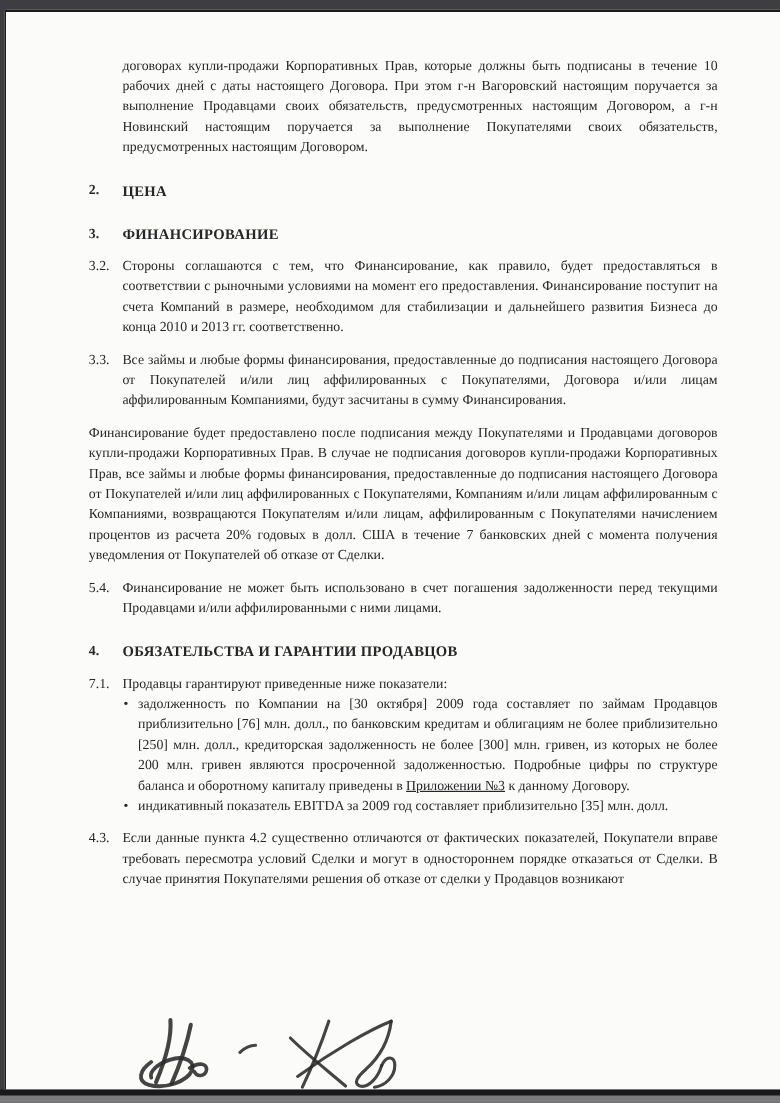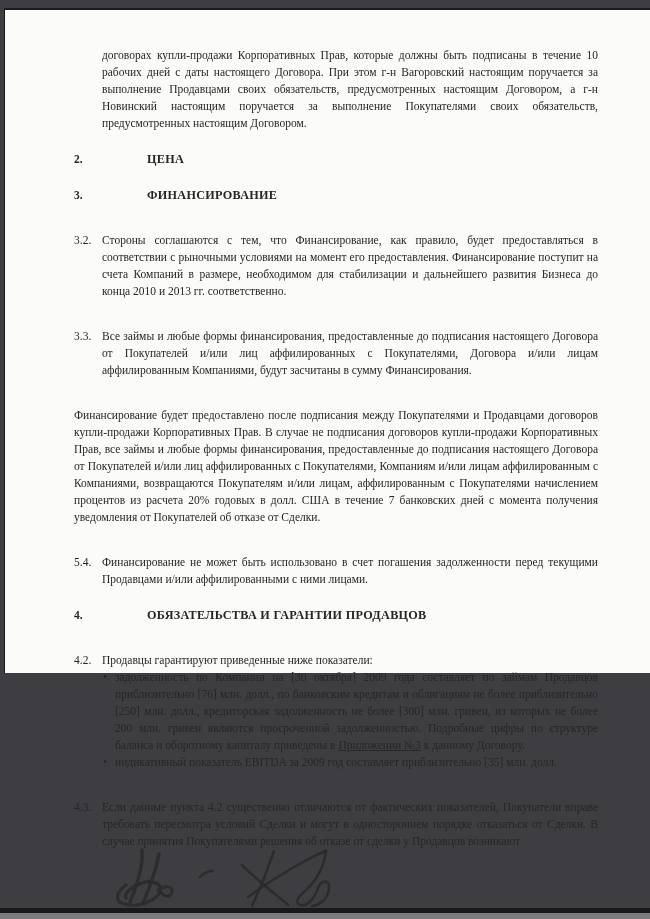--- a/index.html
+++ b/index.html
@@ -6,21 +6,21 @@
   body {
     width: 650px; height: 919px;
     background: #3e3e42;
     position: relative;
     overflow: hidden;
     font-family: "Liberation Serif", serif;
   }
   .page {
     position: absolute;
     left: 4px; top: 8px;
-    width: 646px; height: 665px;
+    width: 646px; height: 900px;
     background: #fbfbfa;
     border-top: 2px solid #1b1b1d;
     border-left: 1px solid #1b1b1d;
     box-sizing: border-box;
   }
   .content {
     position: absolute;
     left: 69px; top: 37px; right: 52px;
     color: #262626;
     font-size: 11.5px;
@@ -31,23 +31,22 @@
   .num {
     flex: none; width: 28px;
     text-align: left;
   }
   .num.bold { font-weight: bold; }
   .body { flex: 1; min-width: 0; }
   .heading {
     font-weight: bold;
     font-size: 12.2px;
     letter-spacing: 0.3px;
-    margin-left: 45px;
   }
-  .gap-para   { margin-top: 28px; }
+  .gap-para   { margin-top: 10px; }
   .gap-section{ margin-top: 19px; }
   .u { text-decoration: underline; }
   .b { font-weight: bold; }
   .bullet-row { display: flex; }
   .bullet-marker { flex: none; width: 12px; padding-left: 1px; }
   .bullet-text { flex: 1; min-width: 0; }
   .signatures {
     position: absolute;
     left: 112px; top: 845px;
     width: 250px; height: 70px;
@@ -111,21 +110,21 @@
       <div class="body">Финансирование не может быть использовано в счет погашения задолженности перед текущими Продавцами и/или аффилированными с ними лицами.</div>
     </div>
 
     <div class="row gap-section">
       <div class="num bold">4.</div>
       <div class="body heading">ОБЯЗАТЕЛЬСТВА И ГАРАНТИИ ПРОДАВЦОВ</div>
     </div>
 
 
     <div class="row gap-para">
-      <div class="num">4.2.</div>
+      <div class="num">7.1.</div>
       <div class="body">
         <div>Продавцы гарантируют приведенные ниже показатели:</div>
         <div class="bullet-row">
           <div class="bullet-marker">•</div>
           <div class="bullet-text"><span>задолженность по Компании на [30 октября] 2009 года составляет по займам Продавцов приблизительно [76] млн. долл., по банковским кредитам и облигациям не более приблизительно [250] млн. долл., кредиторская задолженность не более [300] млн. гривен, из которых не более 200 млн. гривен являются просроченной задолженностью. Подробные цифры по структуре баланса и оборотному капиталу приведены в </span><span class="u">Приложении №3</span><span> к данному Договору.</span></div>
         </div>
         <div class="bullet-row">
           <div class="bullet-marker">•</div>
           <div class="bullet-text">индикативный показатель EBITDA за 2009 год составляет приблизительно [35] млн. долл.</div>
         </div>

